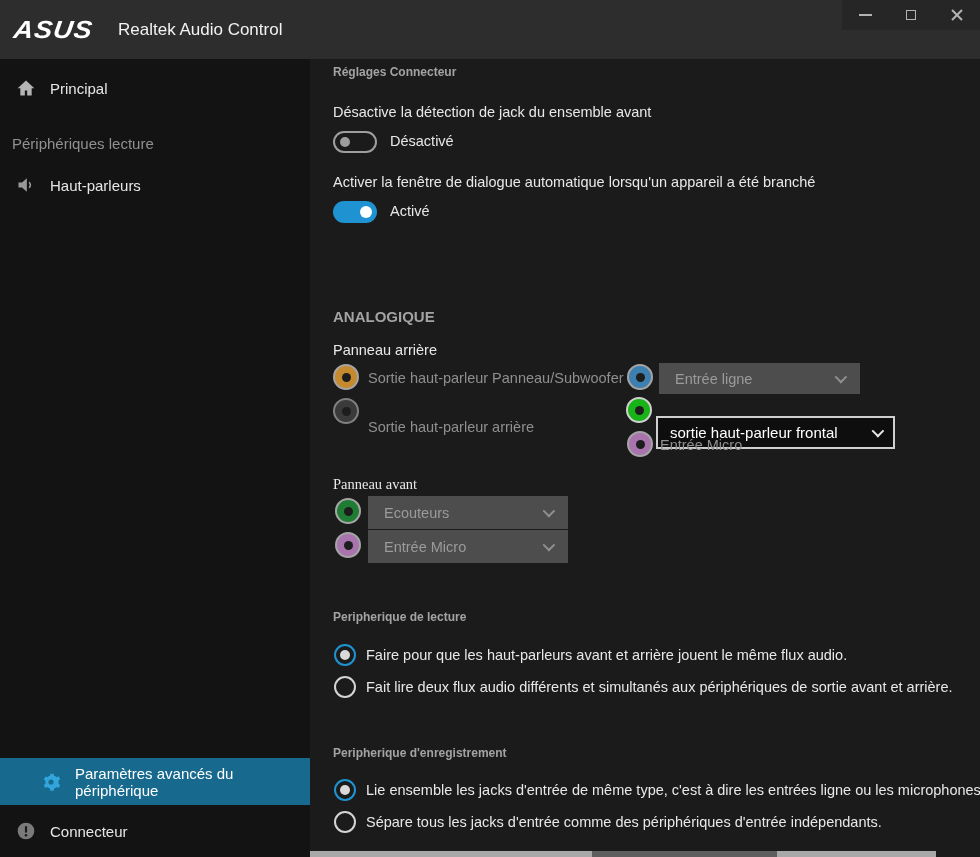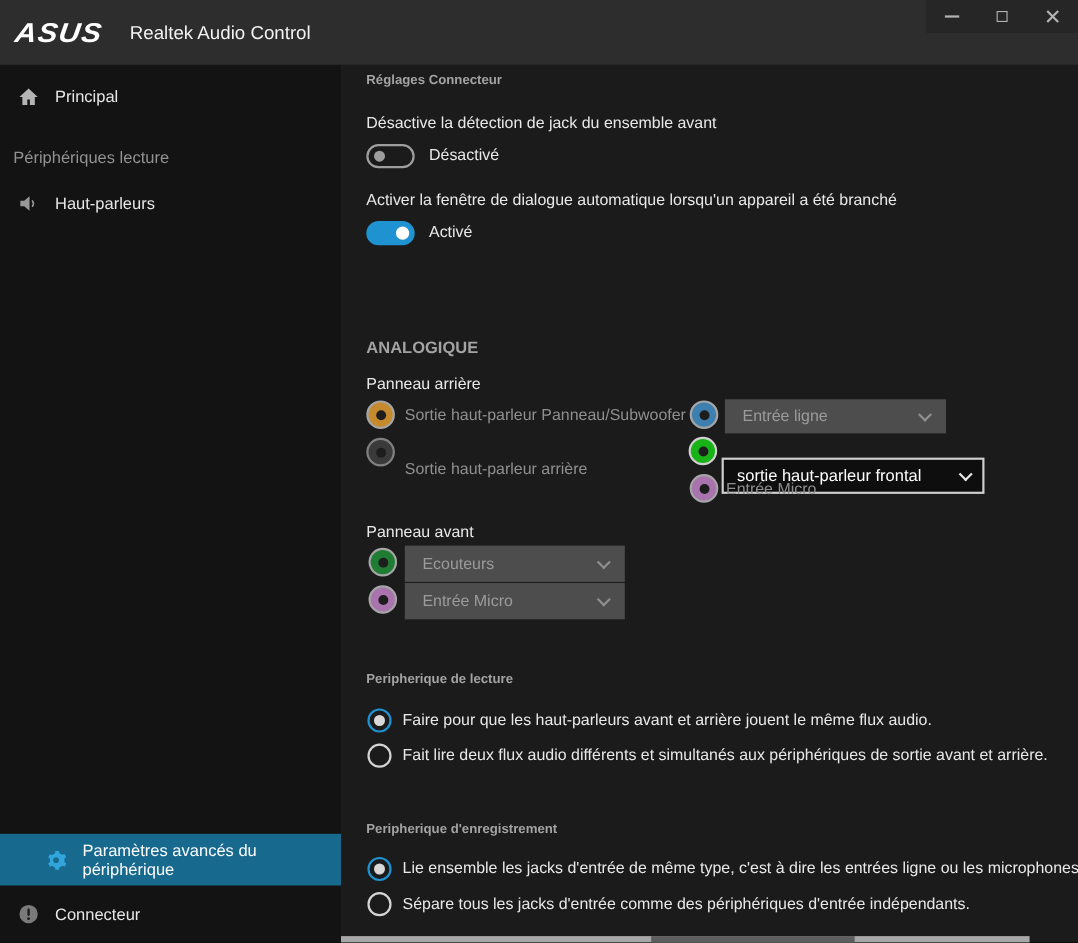--- a/index.html
+++ b/index.html
@@ -177,21 +177,21 @@
     <div class="dd dd-active" style="left:346px; top:337px; width:239px;margin-top:20px;">
       <span class="dd-text">sortie haut-parleur frontal</span>
       <span class="chev"></span>
     </div>
 
     <span class="jack" style="left: 317px; top: 372px; background-color: rgb(169, 116, 174);">
         <span class="hole"></span>
       </span>
     <div class="dimlbl" style="left:350px; top:378px;">Entrée Micro</div>
 
-    <div class="lbl" style="left:23px; top:417px;">Panneau avant</div>
+    <div class="lbl" style="left:23px; top:417px;font-family:Liberation Serif, serif;">Panneau avant</div>
 
     <span class="jack" style="left: 25px; top: 439px; background-color: rgb(30, 124, 51);">
         <span class="hole"></span>
       </span>
     <div class="dd dd-disabled" style="left:58px; top:437px; width:200px; height:33px;">
       <span class="dd-text">Ecouteurs</span>
       <span class="chev"></span>
     </div>
 
     <span class="jack" style="left: 25px; top: 473px; background-color: rgb(169, 116, 174);">

